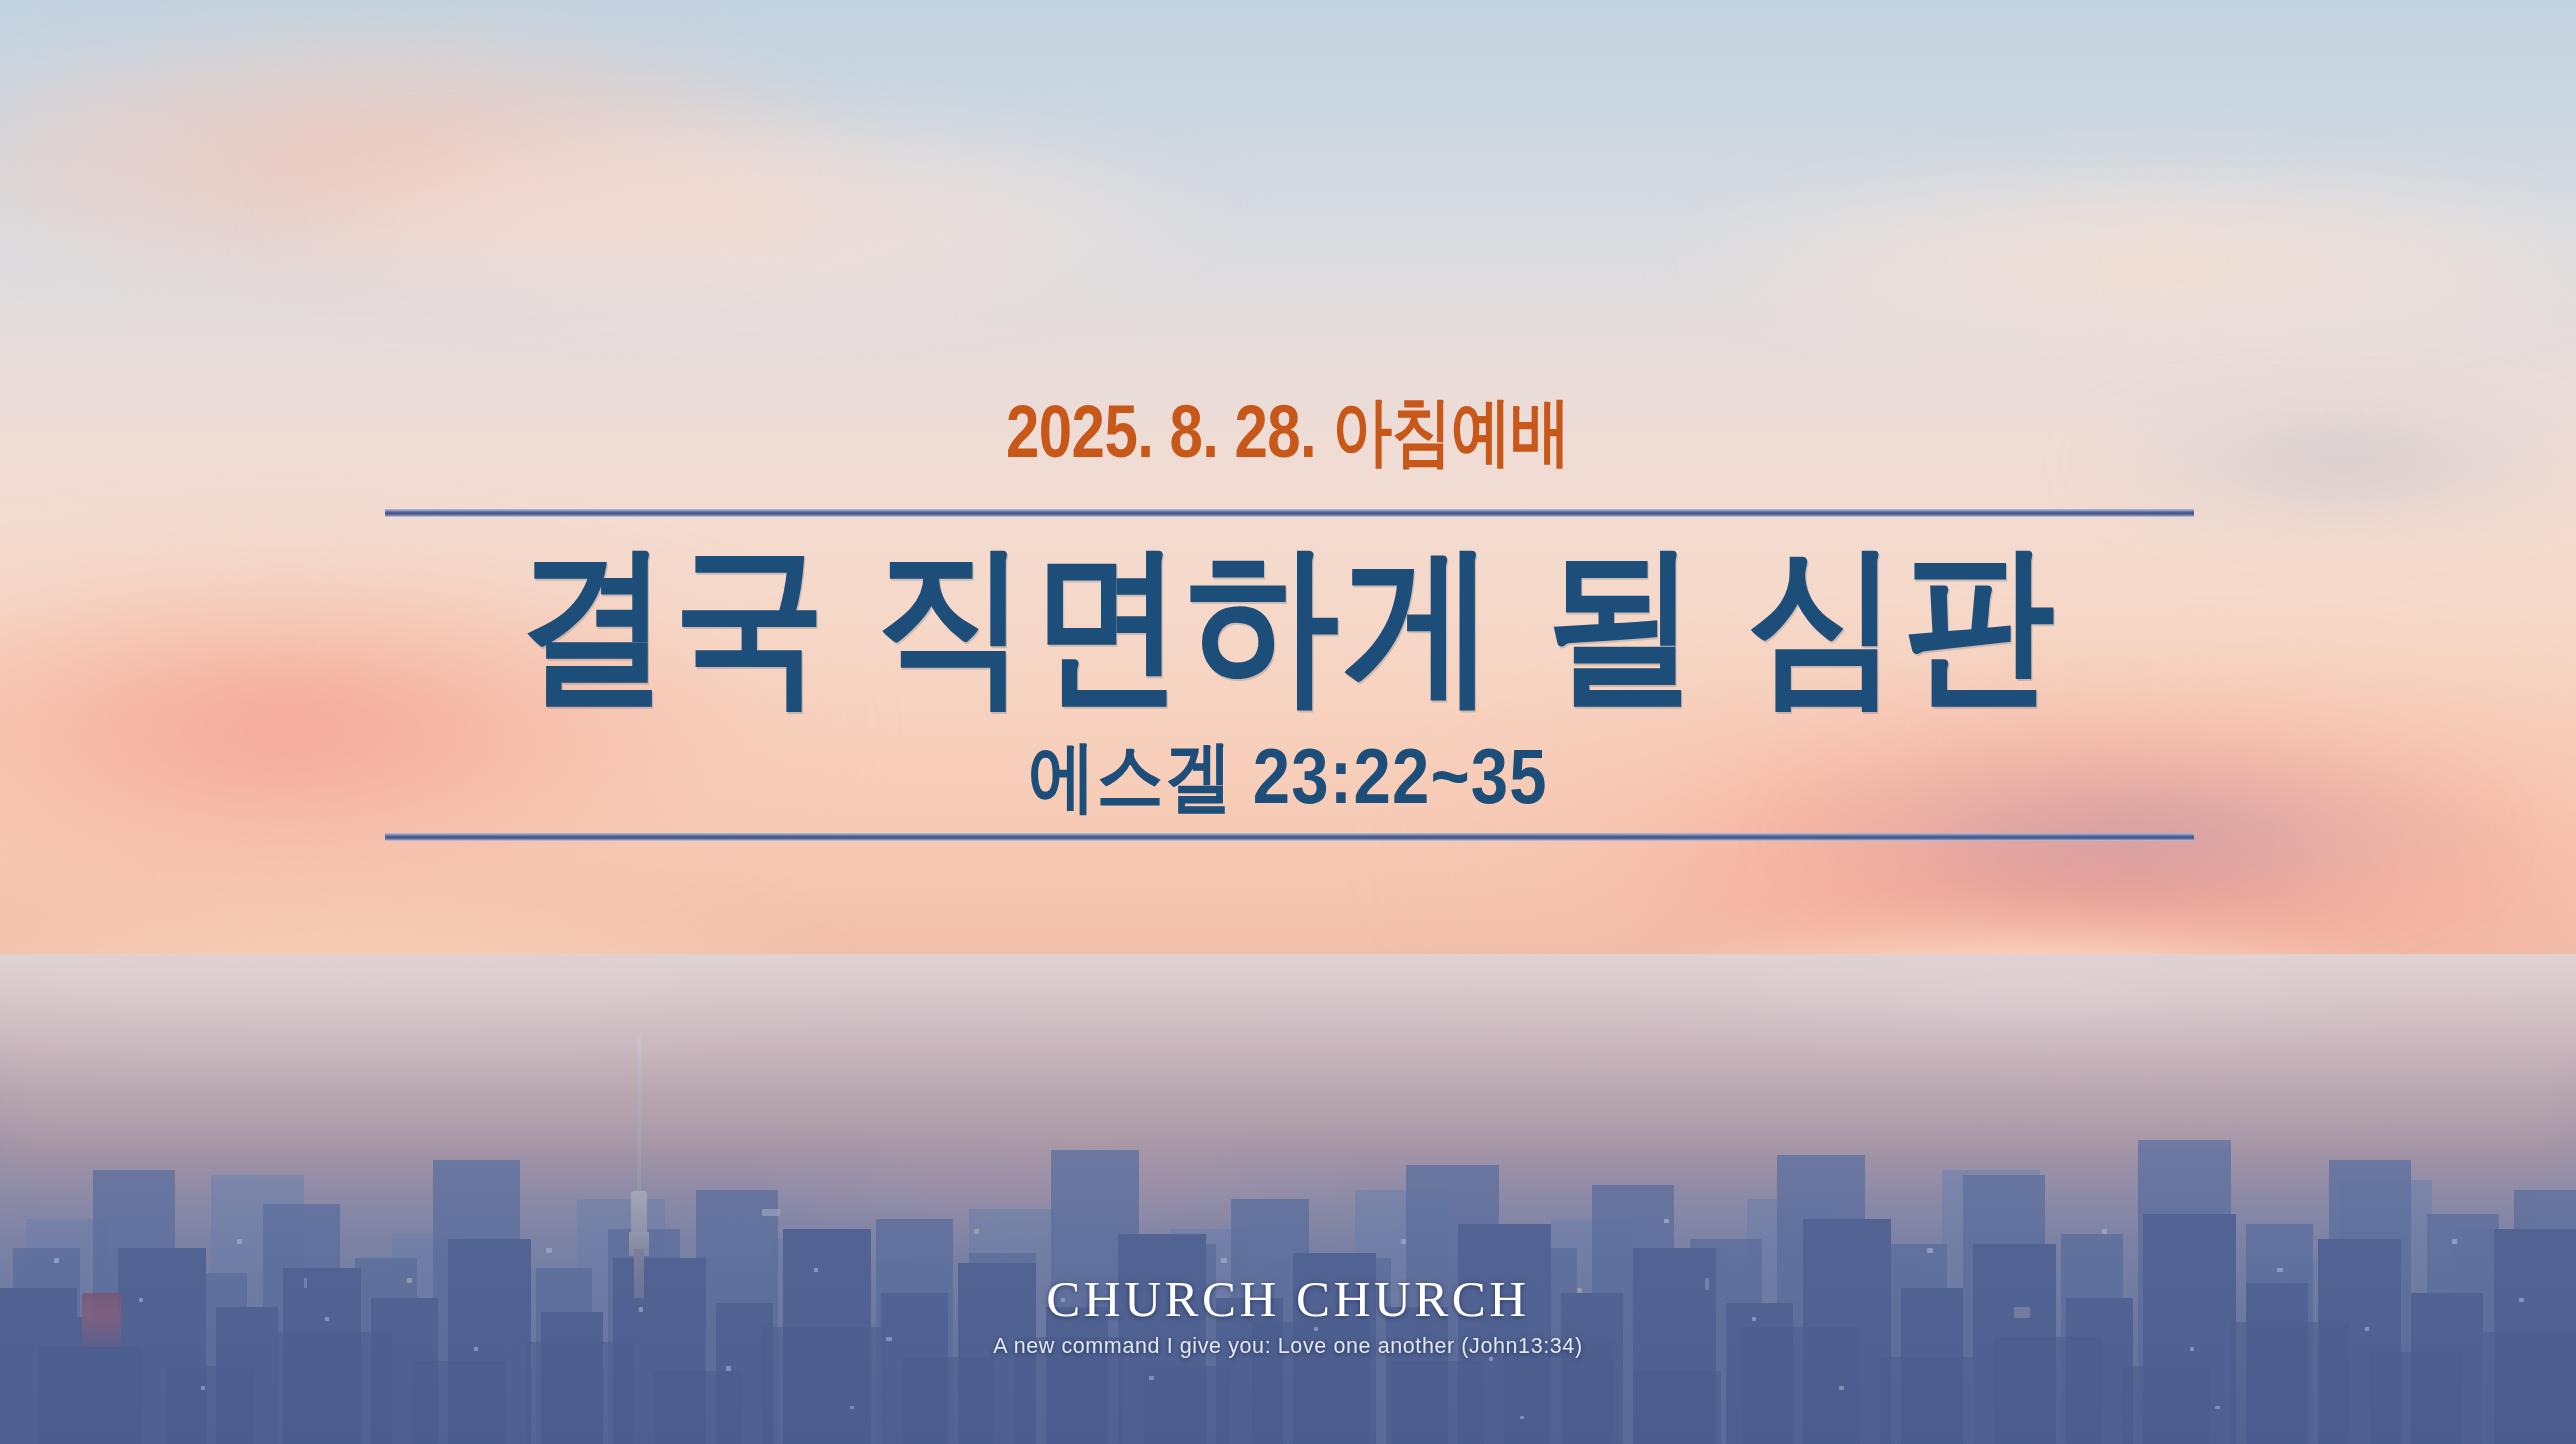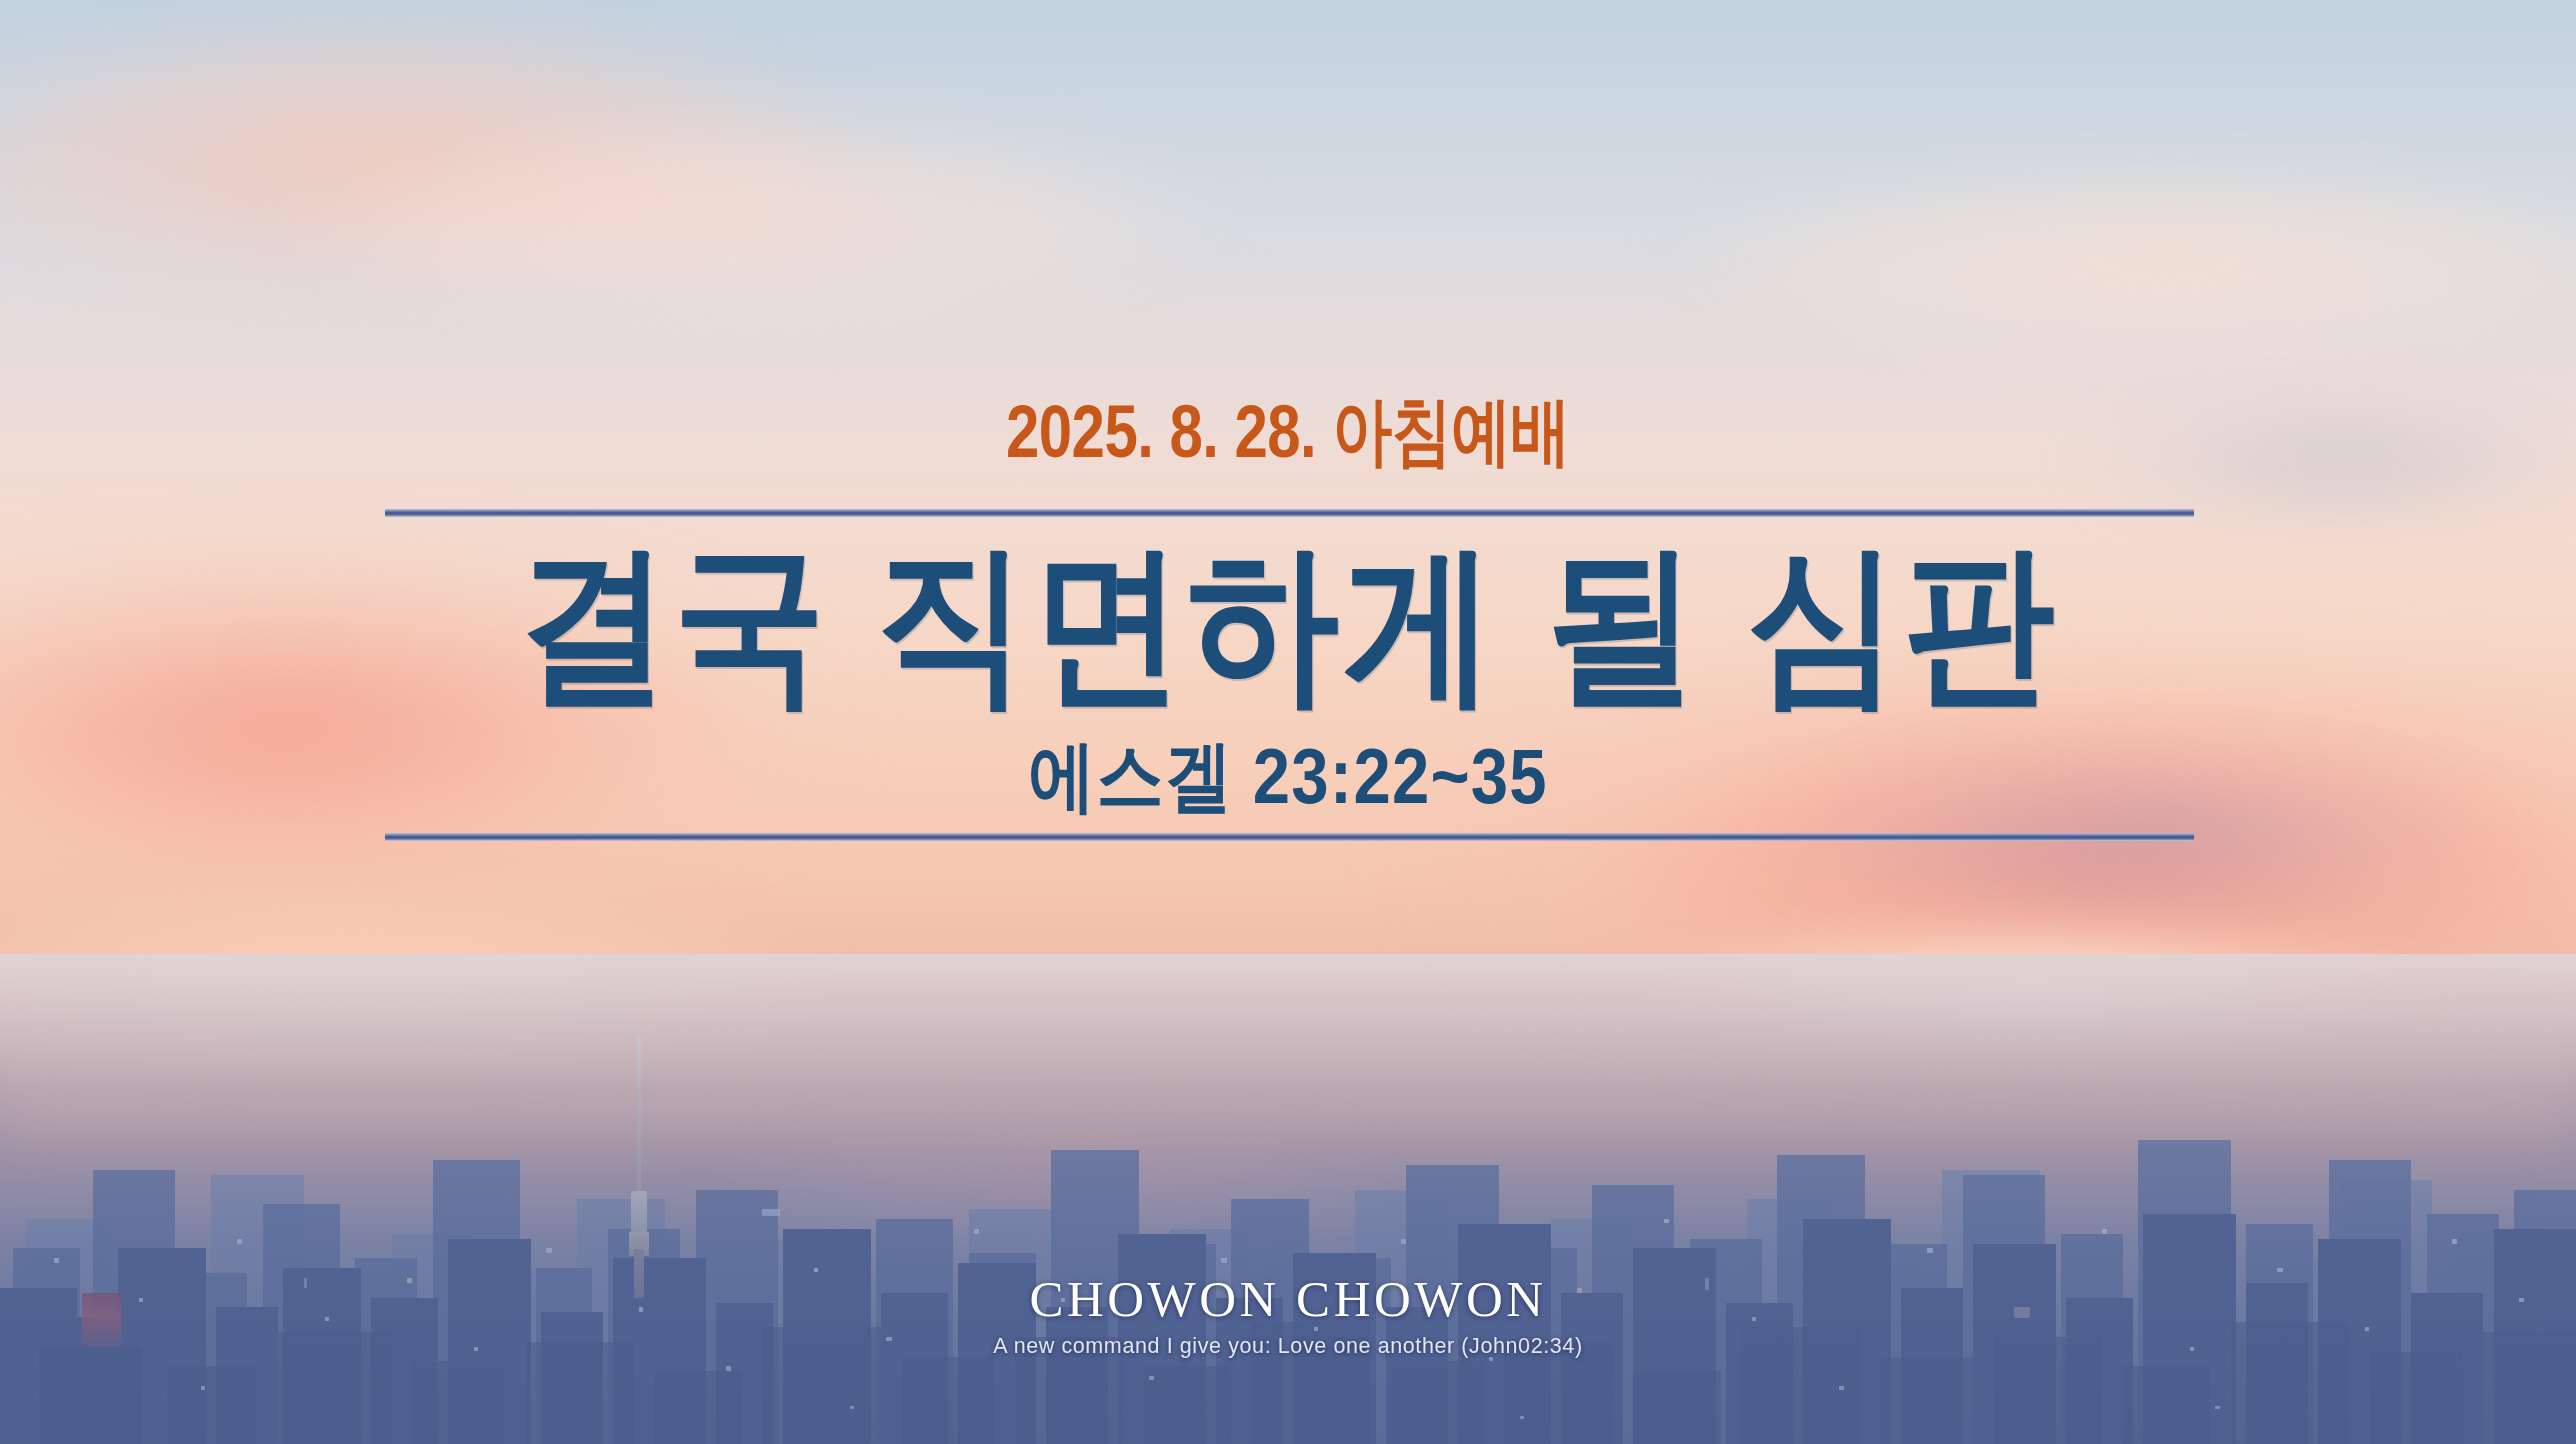--- a/index.html
+++ b/index.html
@@ -433,18 +433,18 @@
     <div class="rule rule-top"></div>
 
     <div class="title">결국 직면하게 될 심판</div>
 
     <div class="verse">에스겔 23:22~35</div>
 
     <div class="rule rule-bot"></div>
   </div>
 
   <div class="logo">
-    <div class="logo-name">CHOWON CHOWON</div>
-    <div class="logo-tag">A new command I give you: Love one another (John02:34)</div>
+    <div class="logo-name">CHURCH CHURCH</div>
+    <div class="logo-tag">A new command I give you: Love one another (John13:34)</div>
   </div>
 
 </div>
 
 
 </body></html>

